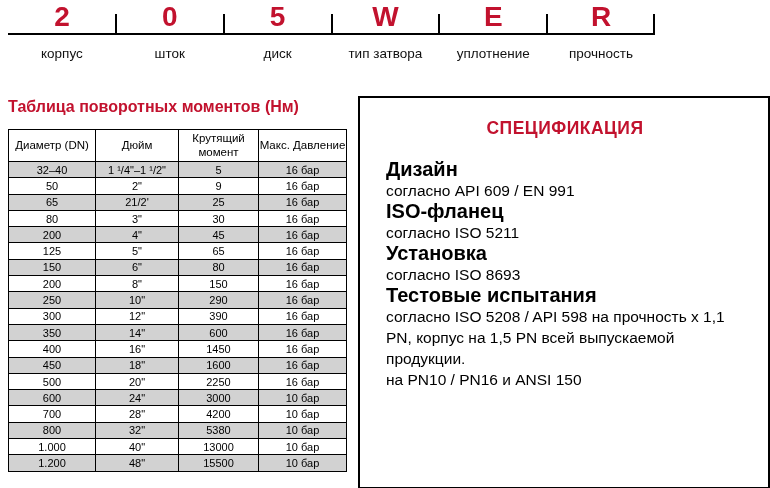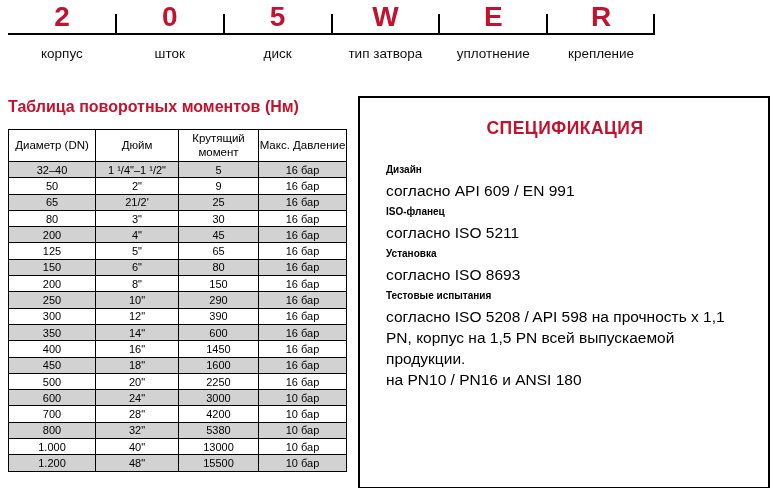--- a/index.html
+++ b/index.html
@@ -29,21 +29,21 @@
   tbody td { height:16.3px; font-size:11px; }
   tbody tr:nth-child(odd) { background:var(--shade); }
 
   .spec-box {
     border:2px solid #000; width:466px; min-height:393px;
     margin-left:12px; padding:20px 24px 16px 26px;
   }
   .spec-title { color:var(--red); font-weight:bold; font-size:17.5px; text-align:center; letter-spacing:.5px; margin:0 0 20px 0; }
   .spec-section { }
   .spec-section:first-of-type { margin-top:0; }
-  .spec-heading { font-weight:bold; font-size:10px; line-height:21px; }
+  .spec-heading { font-weight:bold; font-size:20px; line-height:21px; }
   .spec-body { font-size:15.5px; line-height:21px; }
 </style>
 </head>
 <body>
 
 <div class="ruler">
   <div class="code-row">
       <div class="code-cell">2</div>
       <div class="code-cell">0</div>
       <div class="code-cell">5</div>
@@ -56,21 +56,21 @@
       <div class="tick" style="left: calc(66.6667% - 1px);"></div>
       <div class="tick" style="left: calc(83.3333% - 1px);"></div>
       <div class="tick" style="left: calc(100% - 2px);"></div>
     </div>
   <div class="label-row">
       <div class="label-cell">корпус</div>
       <div class="label-cell">шток</div>
       <div class="label-cell">диск</div>
       <div class="label-cell">тип затвора</div>
       <div class="label-cell">уплотнение</div>
-      <div class="label-cell">крепление</div>
+      <div class="label-cell">прочность</div>
     </div>
 </div>
 
 <div class="main">
 
   <div class="left-col">
     <div class="table-title">Таблица поворотных моментов (Нм)</div>
     <table>
       <colgroup>
         <col style="width:87px">
@@ -218,18 +218,18 @@
         </div>
         <div class="spec-section">
           <div class="spec-heading">Установка</div>
           <div class="spec-body">согласно ISO 8693</div>
         </div>
         <div class="spec-section">
           <div class="spec-heading">Тестовые испытания</div>
           <div class="spec-body">согласно ISO 5208 / API 598 на прочность x 1,1 PN, корпус на 1,5 PN всей выпускаемой продукции.</div>
         </div>
         <div class="spec-section">
-          <div class="spec-body">на PN10 / PN16 и ANSI 180</div>
+          <div class="spec-body">на PN10 / PN16 и ANSI 150</div>
         </div>
       </div>
   </div>
 
 </div>
 
 </body></html>

